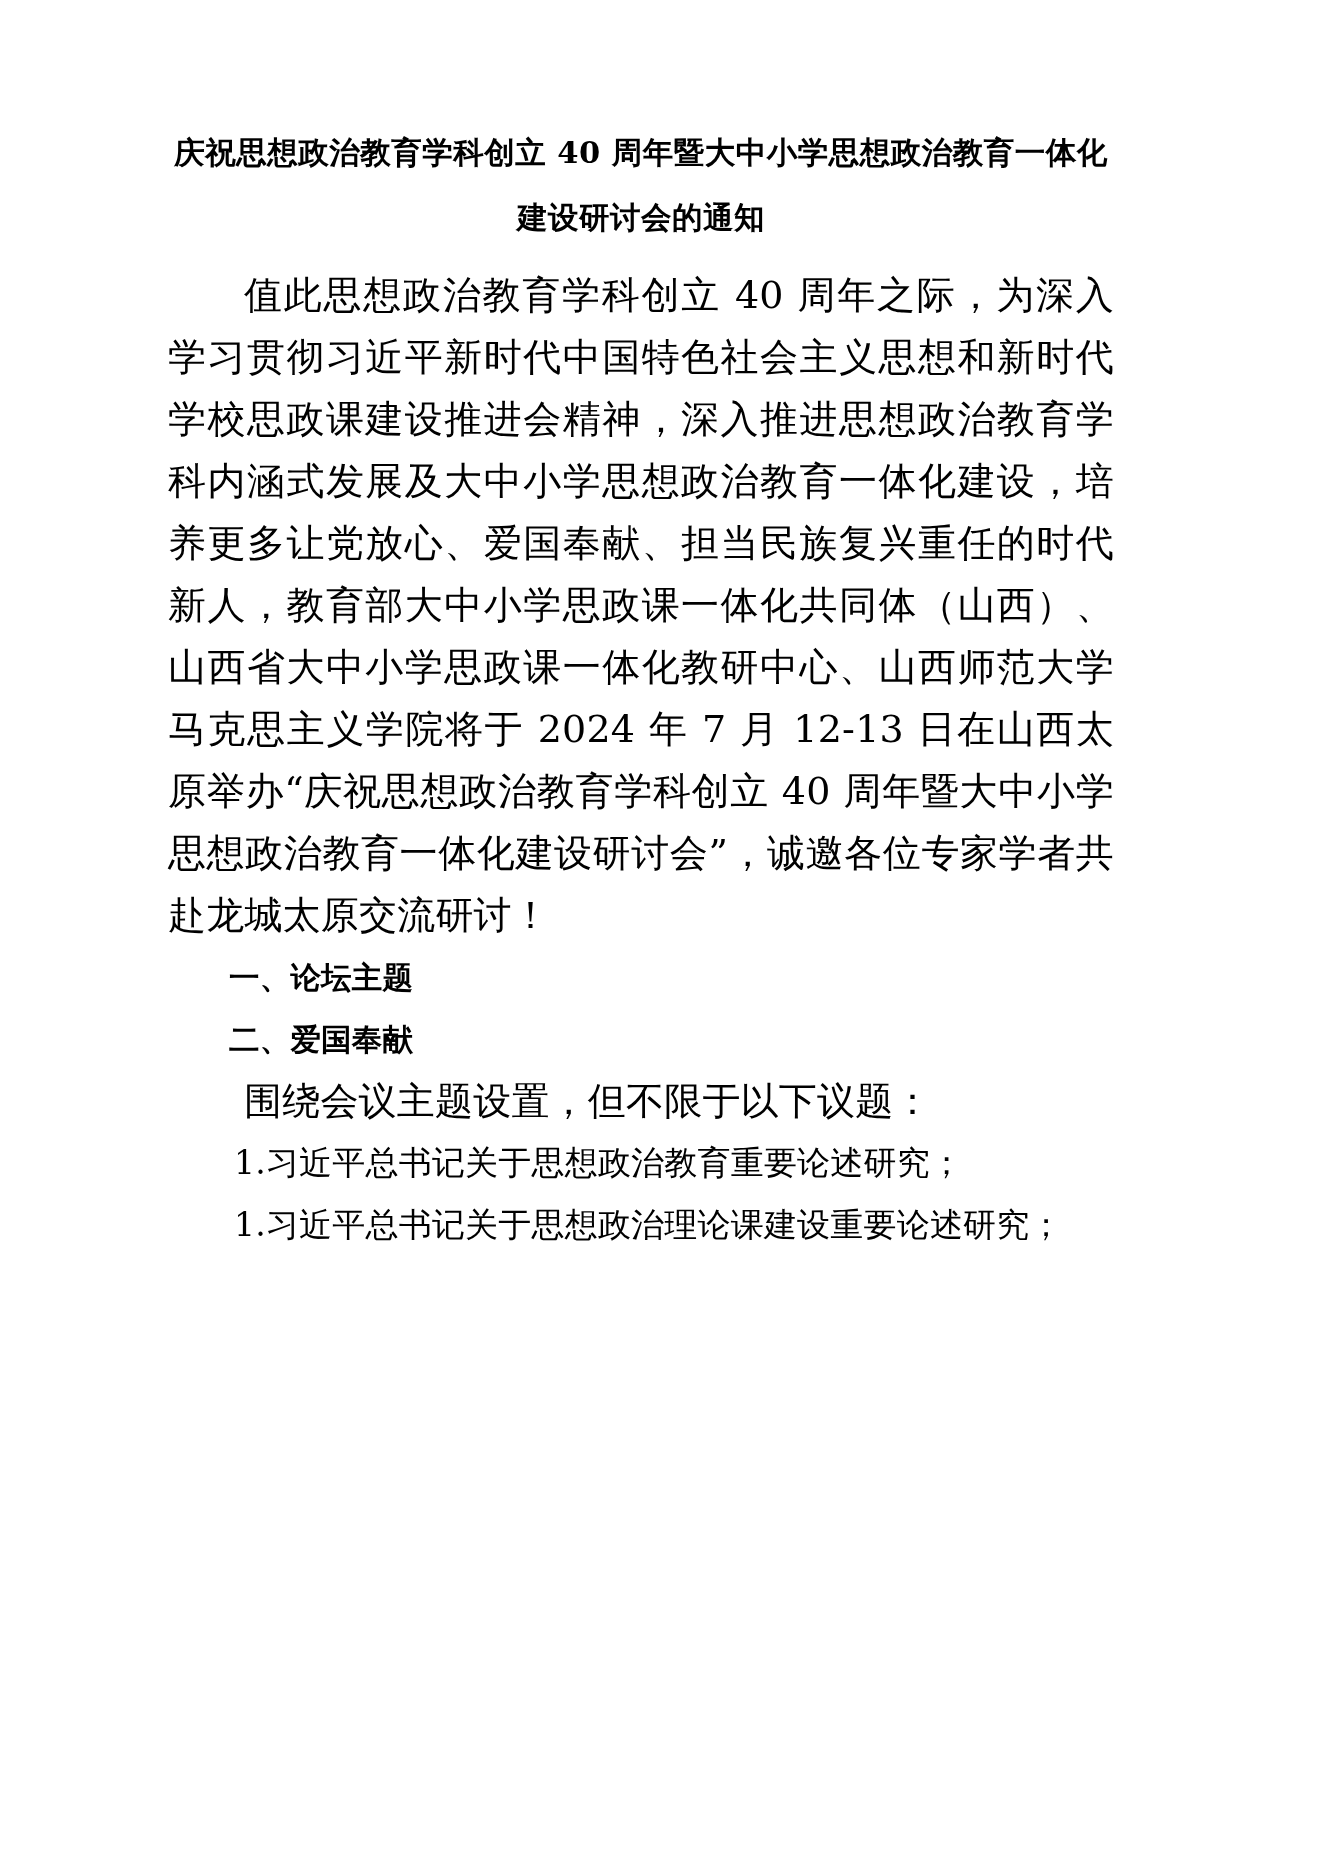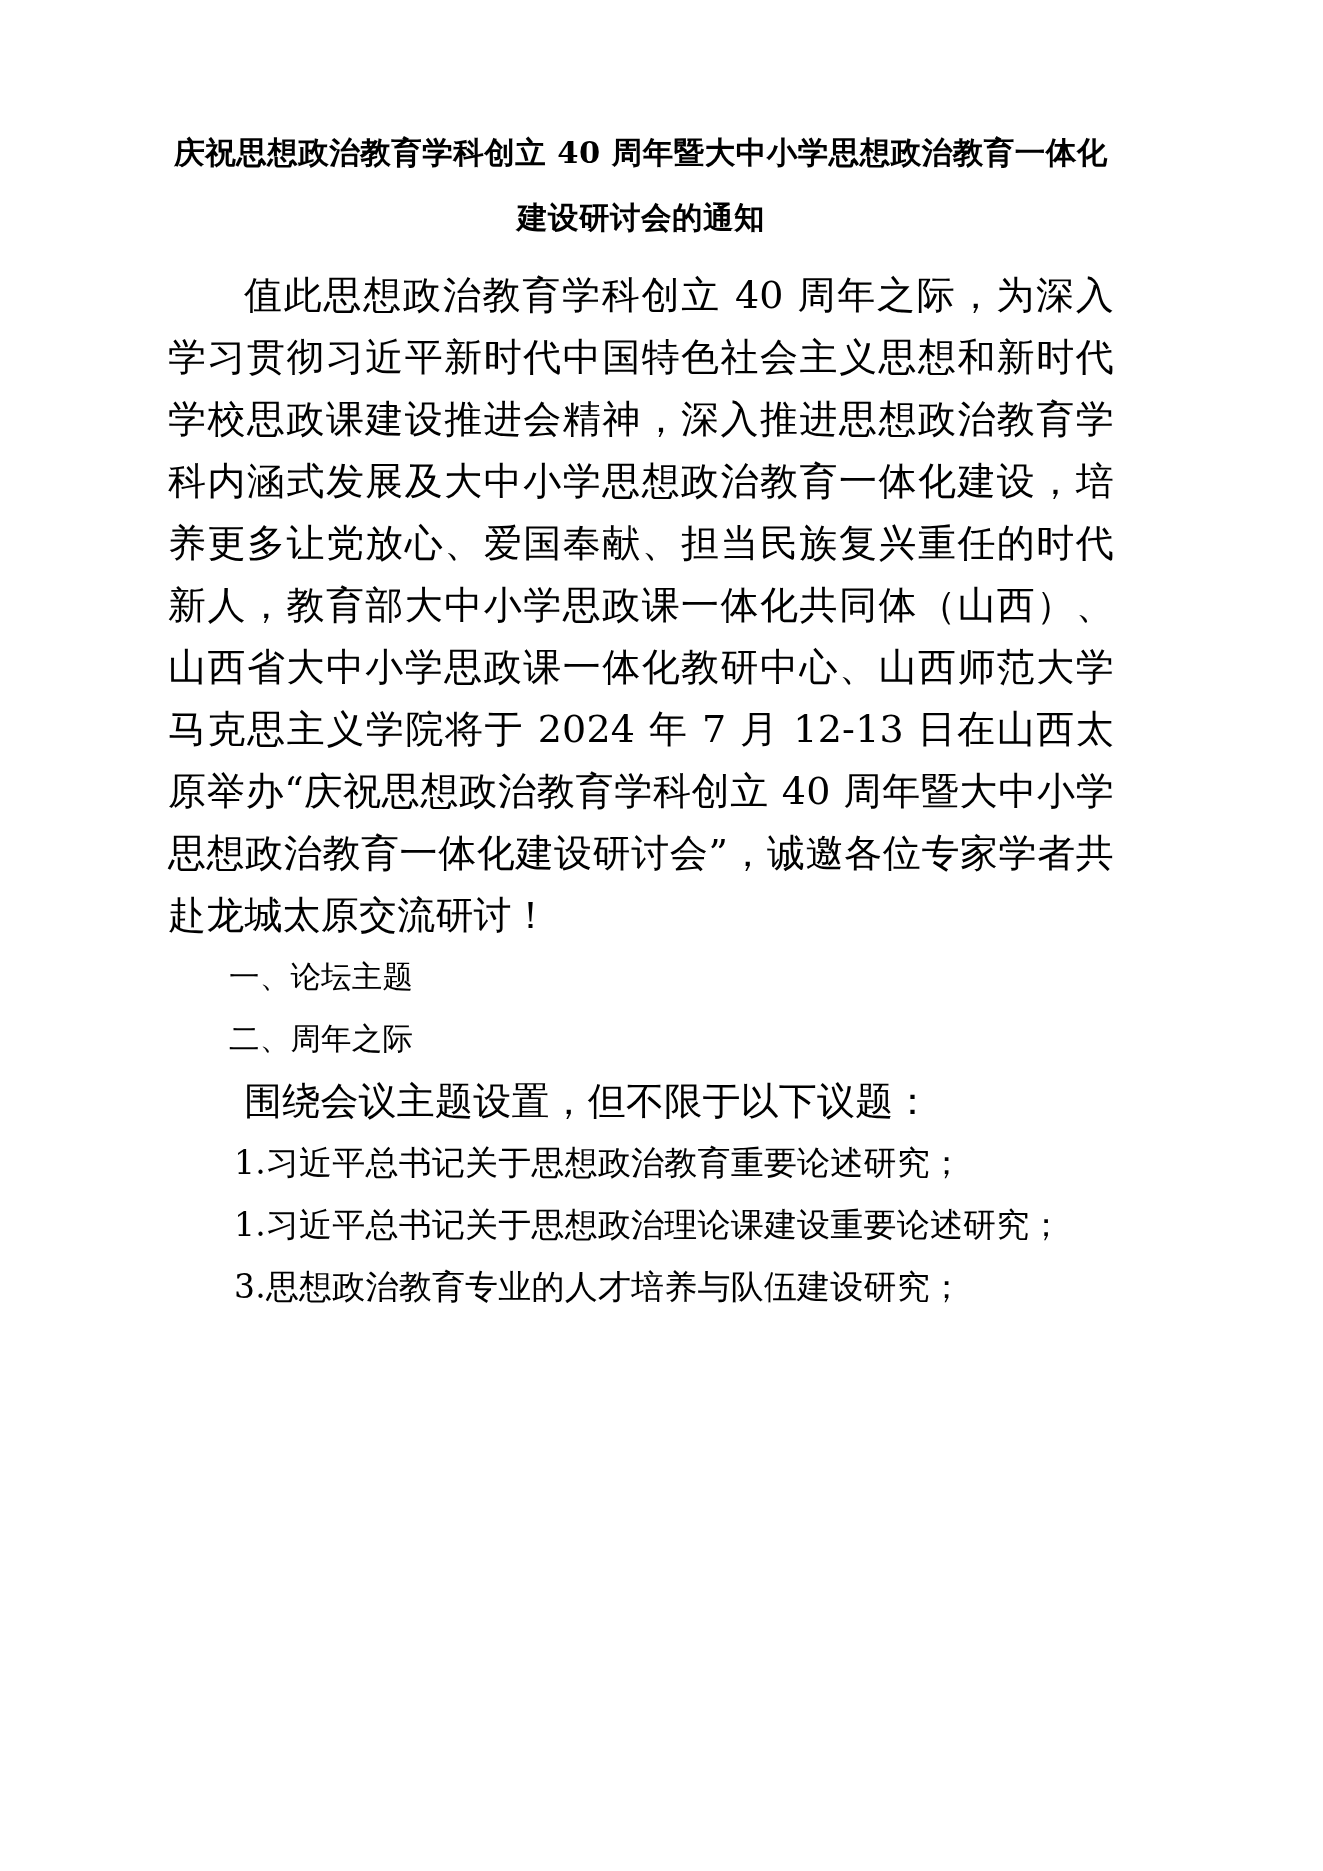--- a/index.html
+++ b/index.html
@@ -38,21 +38,21 @@
     line-height: 62px;
     text-align: justify;
     text-justify: inter-ideograph;
     margin: 0;
     text-indent: 2em;
     letter-spacing: 0.2px;
   }
   .section-heading {
     font-size: 30.5px;
     line-height: 62px;
-    font-weight: normal;
+    font-weight: bold;
     margin: 0;
     text-indent: 2em;
     letter-spacing: 0.2px;
   }
   .list-item {
     font-size: 33px;
     line-height: 62px;
     margin: 0;
     text-indent: 2em;
     text-align: justify;
@@ -67,20 +67,19 @@
 
   <h1 class="doc-title">
     <span class="title-line">庆祝思想政治教育学科创立 40 周年暨大中小学思想政治教育一体化</span>
     <span class="title-line">建设研讨会的通知</span>
   </h1>
 
   <p class="body-para">值此思想政治教育学科创立 40 周年之际，为深入学习贯彻习近平新时代中国特色社会主义思想和新时代学校思政课建设推进会精神，深入推进思想政治教育学科内涵式发展及大中小学思想政治教育一体化建设，培养更多让党放心、爱国奉献、担当民族复兴重任的时代新人，教育部大中小学思政课一体化共同体（山西）、山西省大中小学思政课一体化教研中心、山西师范大学马克思主义学院将于 2024 年 7 月 12-13 日在山西太原举办“庆祝思想政治教育学科创立 40 周年暨大中小学思想政治教育一体化建设研讨会”，诚邀各位专家学者共赴龙城太原交流研讨！</p>
 
   <p class="section-heading">一、论坛主题</p>
 
-  <p class="section-heading">二、周年之际</p>
+  <p class="section-heading">二、爱国奉献</p>
   <p class="body-para">围绕会议主题设置，但不限于以下议题：</p>
 
   <p class="list-item">1.习近平总书记关于思想政治教育重要论述研究；</p>
   <p class="list-item">1.习近平总书记关于思想政治理论课建设重要论述研究；</p>
-  <p class="list-item">3.思想政治教育专业的人才培养与队伍建设研究；</p>
 
 </div>
 
 </body></html>

